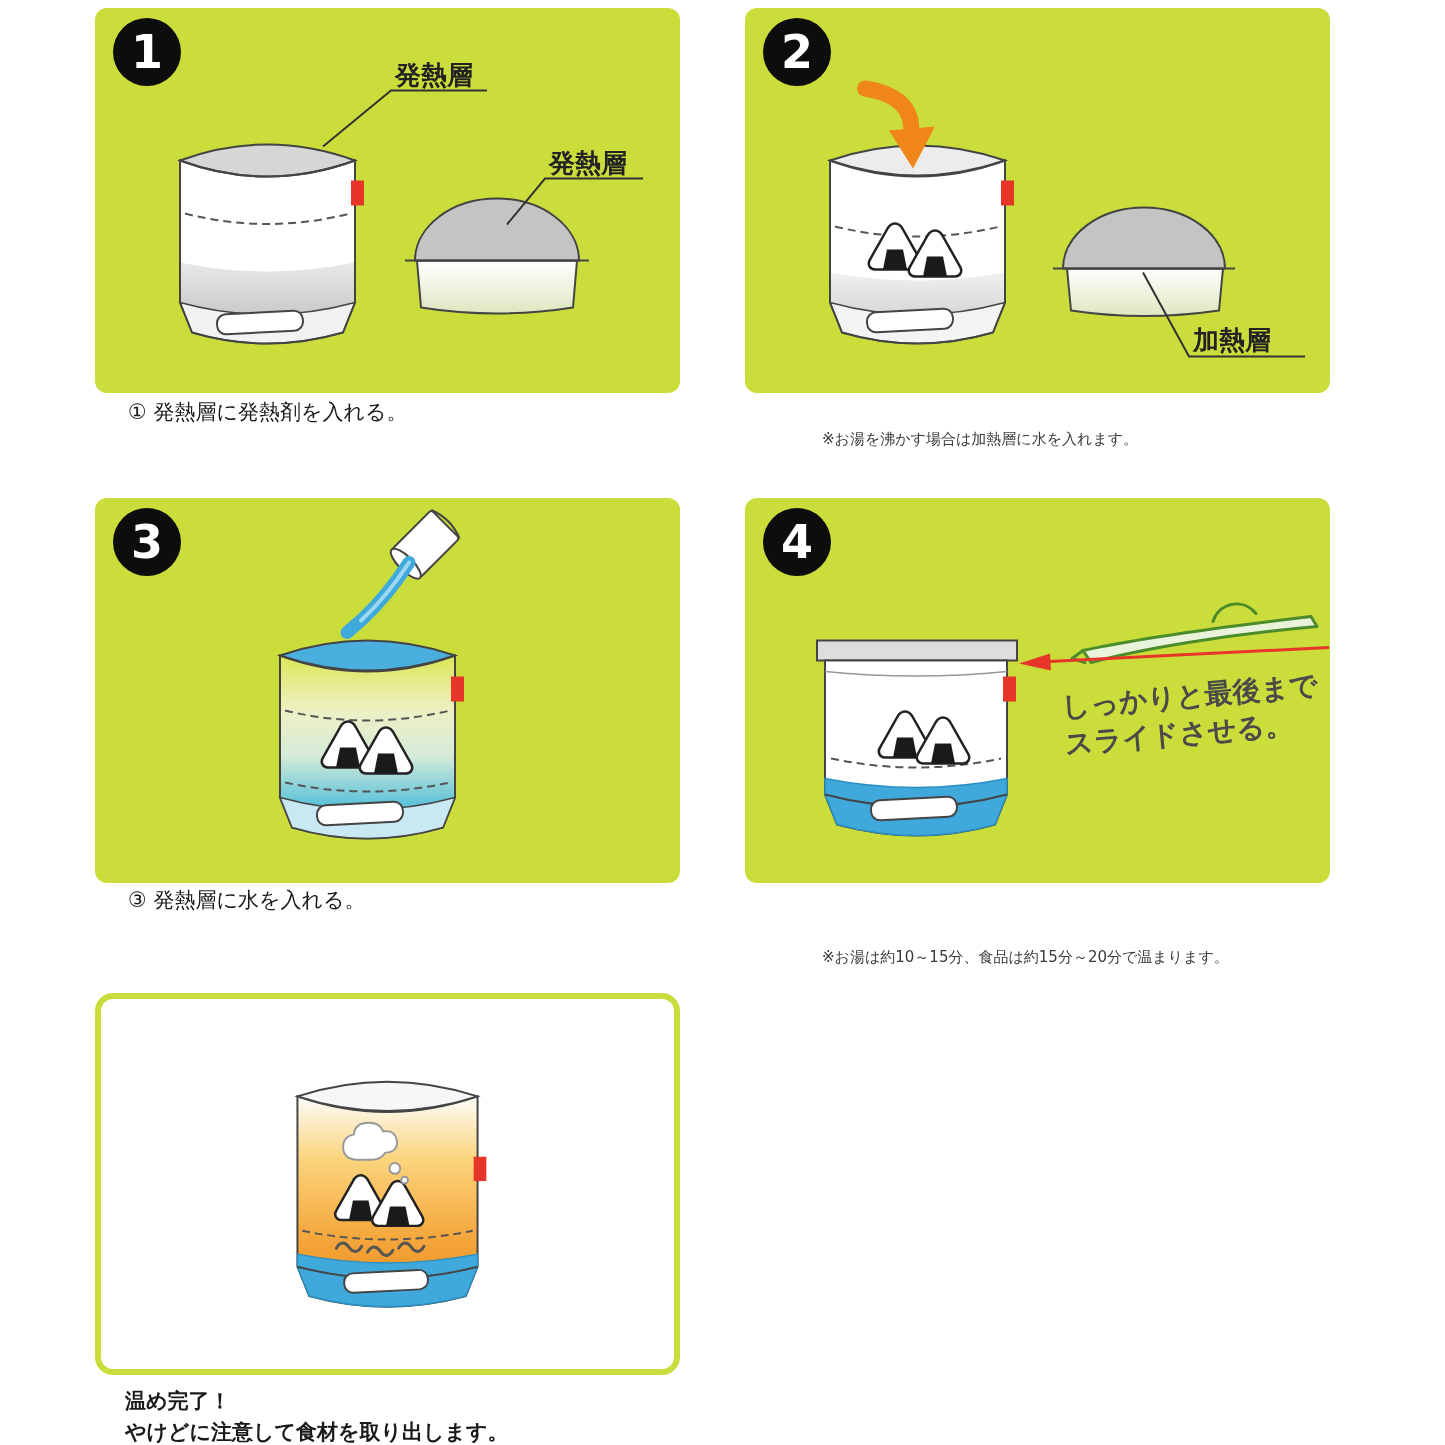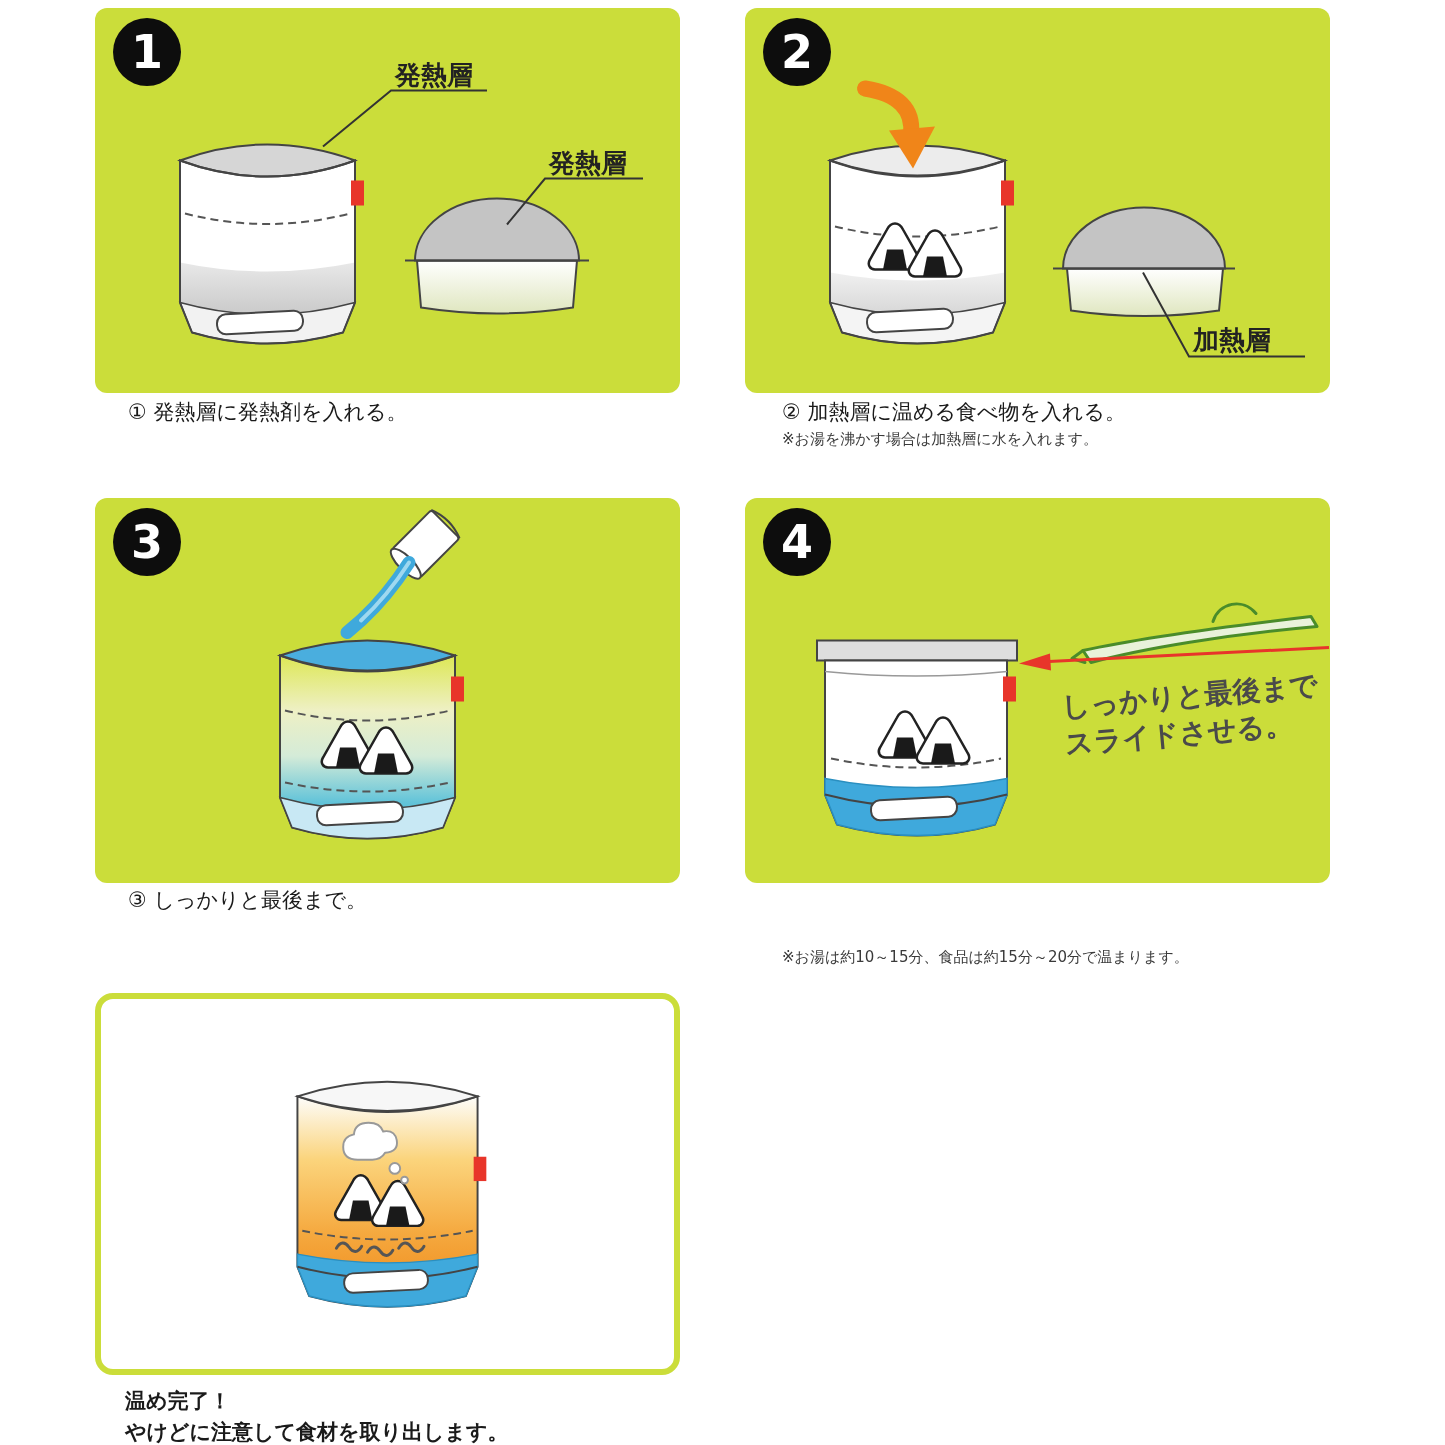--- a/index.html
+++ b/index.html
@@ -6,21 +6,21 @@
   html,body { background:#ffffff; font-family:"DejaVu Sans", sans-serif; }
   .page { position:relative; width:1445px; height:1445px; background:#ffffff; overflow:hidden; }
   .panel { position:absolute; width:585px; height:385px; background:#cbdd3a; border-radius:12px; }
   .panel svg { position:absolute; left:0; top:0; width:100%; height:100%; }
   .final-panel { position:absolute; width:585px; height:382px; background:#ffffff; border:6px solid #cbdd3a; border-radius:18px; }
   .final-panel svg { position:absolute; left:0; top:0; width:100%; height:100%; }
   .badge { position:absolute; left:18px; top:10px; width:68px; height:68px; border-radius:50%;
            background:#0d0d0d; color:#ffffff; font-weight:bold; font-size:46px;
            display:flex; align-items:center; justify-content:center; z-index:2; }
   .caption { position:absolute; font-size:21px; font-weight:normal; color:#1a1a1a; white-space:nowrap; }
-  .note { position:absolute; font-size:15px; color:#3a3a3a; white-space:nowrap; }
+  .note { position:absolute; font-size:15px; color:#3a3a3a; white-space:nowrap;margin-left:40px; }
   .final-caption { position:absolute; font-size:21px; font-weight:bold; color:#1a1a1a; line-height:31px; white-space:nowrap; }
   svg text { font-family:"DejaVu Sans", sans-serif; }
   .jp-label { font-size:26px; font-weight:bold; fill:#222222; }
   .annot { font-size:28px; font-weight:bold; fill:#4a4a4a; }
 </style>
 </head>
 <body>
 
 <div class="page">
 
@@ -102,21 +102,20 @@
       </g>
       <g>
         <path d="M322,258 L326,300 Q399,311 474,300 L478,258 Z" fill="url(#gDome2)" stroke="#444" stroke-width="2"></path>
         <path d="M318,258 A81,61 0 0 1 480,258 Z" fill="#c4c4c4" stroke="#444" stroke-width="2"></path>
         <line x1="308" y1="258" x2="490" y2="258" stroke="#444" stroke-width="2"></line>
       </g>
       <path d="M398,262 L444,346 L560,346" fill="none" stroke="#333" stroke-width="2"></path>
       <text class="jp-label" x="448" y="338">加熱層</text>
     </svg>
   </section>
-  <div class="caption" style="left:782px;top:398px">② 加熱層に温める食べ物を入れる。</div>
   <div class="note" style="left:782px;top:430px">※お湯を沸かす場合は加熱層に水を入れます。</div>
 
   <section class="panel" style="left:95px;top:498px">
     <div class="badge">3</div>
     <svg viewBox="0 0 585 380">
       <defs>
         <linearGradient id="gBody3" x1="0" y1="0" x2="0" y2="1">
           <stop offset="0" stop-color="#dde755"></stop>
           <stop offset="0.3" stop-color="#eef0c4"></stop>
           <stop offset="0.55" stop-color="#d4ebd8"></stop>
@@ -139,21 +138,21 @@
         <path d="M190,210 Q272,230 355,210" fill="none" stroke="#555" stroke-width="2" stroke-dasharray="8 5"></path>
         <path d="M190,282 Q272,300 355,282" fill="none" stroke="#555" stroke-width="2" stroke-dasharray="8 5"></path>
         <use href="#sym-onigiri" transform="translate(253,248)"></use>
         <use href="#sym-onigiri" transform="translate(291,254)"></use>
         <path d="M185,297 Q272,321 360,297 L348,327 Q272,349 197,327 Z" fill="#c8e8f4" stroke="#444" stroke-width="1.5"></path>
         <rect x="222" y="303" width="86" height="20" rx="9" fill="#ffffff" stroke="#444" stroke-width="2" transform="rotate(-3 265 313)"></rect>
         <rect x="356" y="176" width="13" height="25" fill="#e8352a"></rect>
       </g>
     </svg>
   </section>
-  <div class="caption" style="left:128px;top:886px">③ しっかりと最後まで。</div>
+  <div class="caption" style="left:128px;top:886px">③ 発熱層に水を入れる。</div>
 
   <section class="panel" style="left:745px;top:498px">
     <div class="badge">4</div>
     <svg viewBox="0 0 585 380">
       <g>
         <rect x="72" y="140" width="200" height="20" fill="#dedede" stroke="#444" stroke-width="2"></rect>
         <path d="M80,160 L80,294 L92,324 Q173,346 250,324 L262,294 L262,160 Z" fill="#ffffff" stroke="#444" stroke-width="2"></path>
         <path d="M80,171 Q171,180 262,171" fill="none" stroke="#999" stroke-width="1.5"></path>
         <path d="M80,278 Q171,296 262,278 L262,294 L250,324 Q173,346 92,324 L80,294 Z" fill="#3fa9dc" stroke="#2a8fc0" stroke-width="1.5"></path>
         <path d="M80,294 Q171,318 262,294" fill="none" stroke="#444" stroke-width="2"></path>

